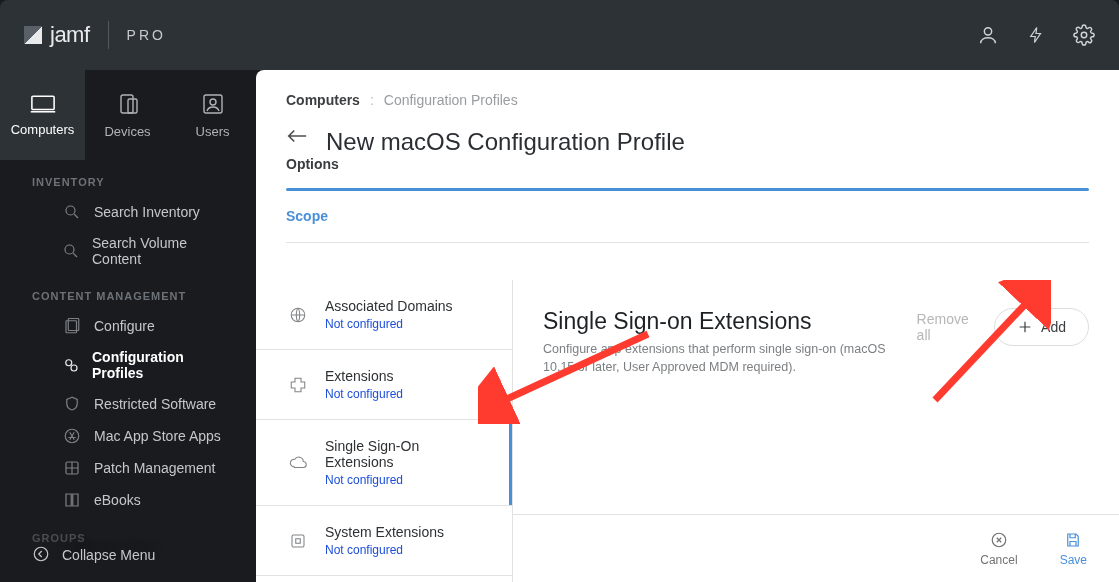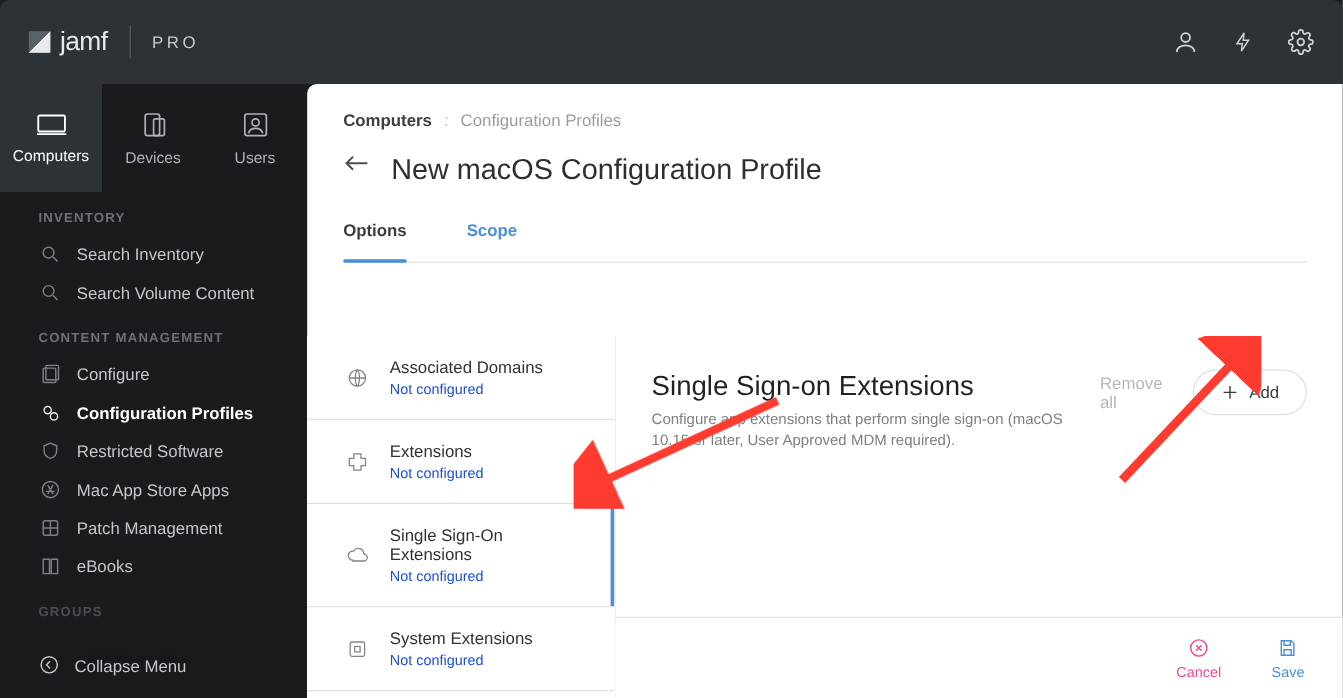--- a/index.html
+++ b/index.html
@@ -35,37 +35,37 @@
 
   
   .sidebar{position:absolute;top:var(--hdr-h);left:0;bottom:0;width:var(--sidebar-w);background:var(--bg-darker);color:var(--text-sidebar);overflow:hidden;}
   .navtabs{display:flex;height:90px;}
   .navtab{flex:0 0 auto;width:85px;display:flex;flex-direction:column;align-items:center;justify-content:center;gap:8px;font-size:13px;color:#aeb3b8;cursor:pointer;}
   .navtab.active{background:var(--bg-dark);color:#fff;border-radius:0 6px 0 0;}
   .navtab.active:first-child{border-radius:0;}
   .navtab svg{stroke:currentColor;}
 
   .sb-section-title{font-size:11px;letter-spacing:1px;color:#6d7278;padding:16px 32px 8px;font-weight:600;}
-  .sb-item{display:flex;align-items:center;gap:12px;padding:7px 32px;font-size:14px;color:#c4c8cc;cursor:pointer;}
+  .sb-item{display:flex;align-items:center;gap:12px;padding:7px 32px;font-size:14px;color:#c4c8cc;cursor:pointer;margin-left:30px;}
   .sb-item.active{color:#fff;font-weight:600;}
   .sb-item .sb-icon{width:20px;display:flex;align-items:center;justify-content:center;color:#7c8186;}
   .sb-item.active .sb-icon{color:#e9eaeb;}
   .sb-bottom{position:absolute;bottom:0;left:0;right:0;height:54px;display:flex;align-items:center;gap:12px;padding:0 32px;font-size:14px;color:#c4c8cc;border-top:0;cursor:pointer;text-shadow:0 -6px 6px rgba(25,27,30,.9);}
   .sb-groups{font-size:11px;letter-spacing:1px;color:#4a4e52;padding:16px 32px 8px;font-weight:600;}
 
   
   .main{position:absolute;top:var(--hdr-h);left:var(--sidebar-w);right:0;bottom:0;background:var(--content-bg);border-top-left-radius:8px;overflow:hidden;}
   .mh{padding:22px 30px 0;}
   .breadcrumb{font-size:14px;color:#5f6266;display:flex;align-items:center;gap:10px;}
   .breadcrumb .bc-sep{color:#b8bbbe;}
   .breadcrumb .bc-link{color:#9a9d9f;cursor:pointer;}
   .titleRow{display:flex;align-items:flex-start;gap:18px;margin-top:20px;}
   .back{cursor:pointer;color:#4c4f52;display:flex;}
   .title{font-size:24px;font-weight:500;color:#2b2f33;}
-  .mtabs{display:flex;gap:50px;margin-top:28px;border-bottom:1px solid var(--border);}
+  .mtabs{display:flex;gap:18px;border-bottom:1px solid var(--border);flex-direction:column;}
   .mtab{font-size:14px;font-weight:600;color:var(--blue);padding:0 0 18px;cursor:pointer;position:relative;}
   .mtab.active{color:#3a3c3f;}
   .mtab.active::after{content:"";position:absolute;left:0;right:0;bottom:-1px;height:3px;background:var(--blue);border-radius:2px;}
 
   
   .body{position:absolute;top:210px;left:0;right:0;bottom:0;display:flex;}
   .payloads{width:var(--payload-w);border-right:1px solid var(--border);overflow-y:auto;background:var(--content-bg);}
   .payload{display:flex;align-items:center;gap:18px;padding:18px 33px;border-bottom:1px solid var(--border);cursor:pointer;}
   .payload .p-icon{width:18px;height:18px;color:#808386;flex:0 0 18px;display:flex;align-items:center;justify-content:center;}
   .payload .p-t{font-size:14px;color:#2e3134;}
@@ -78,21 +78,21 @@
   .d-head{display:flex;align-items:flex-start;gap:14px;}
   .d-title{font-size:23px;font-weight:500;color:#1f2225;}
   .d-sub{font-size:12.5px;color:#7d8083;margin-top:6px;max-width:380px;line-height:1.4;}
   .d-actions{margin-left:auto;display:flex;align-items:center;gap:14px;}
   .pill{display:flex;align-items:center;gap:8px;height:38px;padding:0 22px;border:1px solid var(--pill-border);border-radius:21px;font-size:14px;color:#3b3e40;cursor:pointer;background:#fff;}
   .pill.ghost{border:none;color:#b5b7b9;background:transparent;cursor:default;padding:0 8px;}
   .pill .plus{width:16px;height:16px;display:flex;align-items:center;justify-content:center;}
 
   
   .footer{position:absolute;right:0;bottom:0;left:var(--payload-w);height:68px;border-top:1px solid var(--border);background:#fff;display:flex;align-items:center;justify-content:flex-end;gap:42px;padding:0 32px;}
-  .f-btn{display:flex;flex-direction:column;align-items:center;gap:4px;font-size:12px;color:#ec4899;cursor:pointer;}
+  .f-btn{display:flex;flex-direction:column;align-items:center;gap:4px;font-size:12px;color:#737373;cursor:pointer;}
   .f-btn.save{color:var(--blue);}
   .f-btn svg{stroke:currentColor;}
 
   
   .arrow{position:absolute;pointer-events:none;}
 
 </style>
 </head>
 <body>
 

